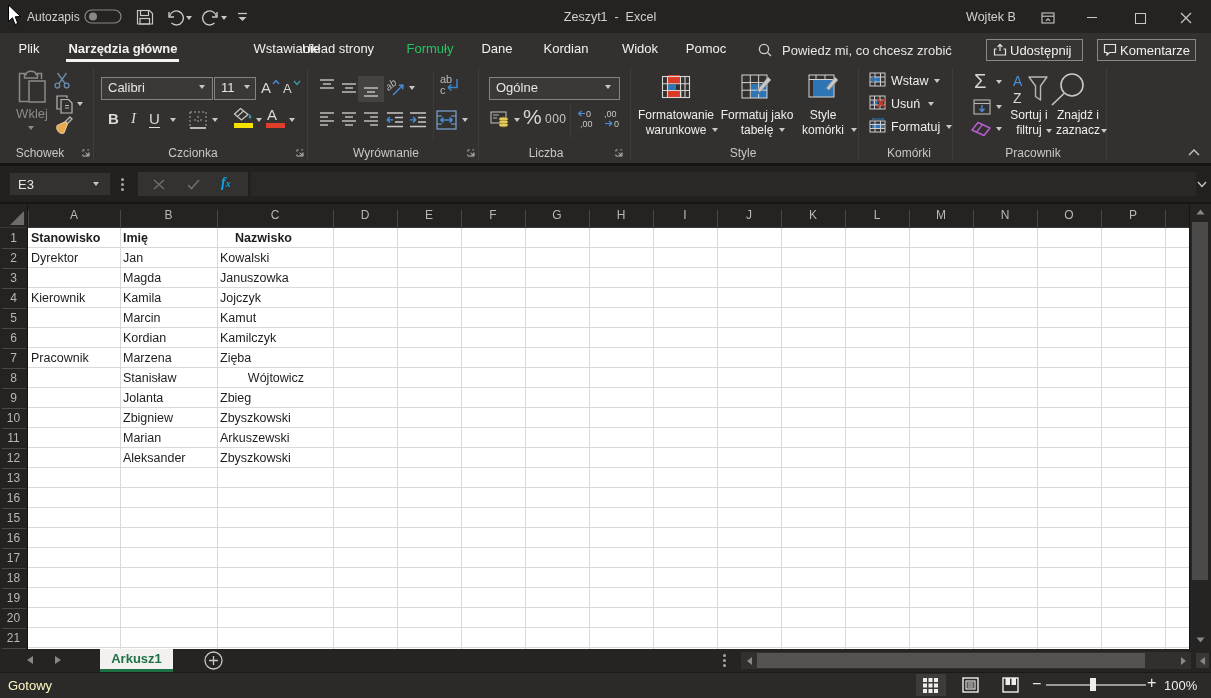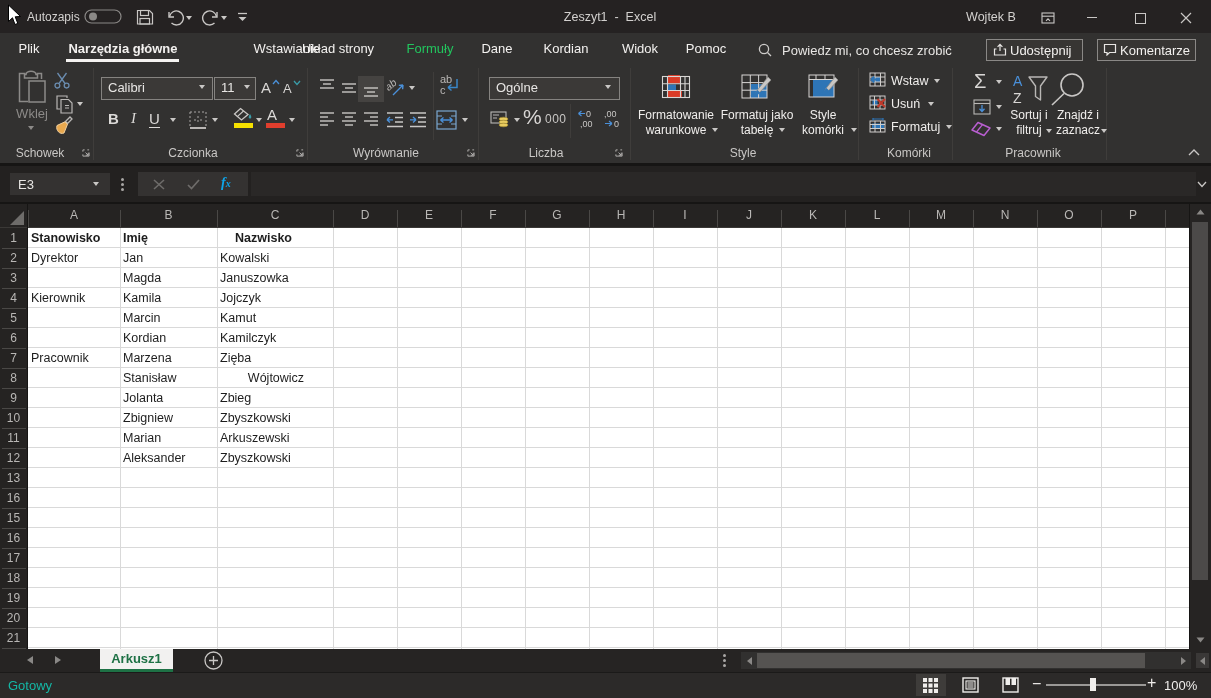--- a/index.html
+++ b/index.html
@@ -565,21 +565,21 @@
   </svg>
 <div class="abs" style="left:757px;top:653px;width:388px;height:15px;background:#555351;"></div>
 <svg class="abs" style="left:1179px;top:656px" width="9" height="10" viewBox="0 0 9 10">
 <path d="M2 1 L7 5 L2 9 Z" fill="#8a8886"></path>
   </svg>
 <div class="abs" style="left:1196px;top:653px;width:13px;height:15px;background:#3a3837;"></div>
 <svg class="abs" style="left:1198px;top:656px" width="9" height="10" viewBox="0 0 9 10">
 <path d="M7 1 L2 5 L7 9 Z" fill="#8a8886"></path>
   </svg>
 <div class="abs" style="left:0;top:672px;width:1211px;height:26px;background:#2c2a29;border-top:1px solid #1b1a19;box-sizing:border-box;"></div>
-<div class="abs" style="left:8px;top:678px;font-size:13px;color:#14b8a6;">Gotowy</div>
+<div class="abs" style="left:8px;top:678px;font-size:13px;color:#fef9c3;">Gotowy</div>
 <div class="abs" style="left:916px;top:674px;width:30px;height:22px;background:#3e3c3a;"></div>
 <svg class="abs" style="left:923px;top:678px" width="15" height="15" viewBox="0 0 15 15">
 <g fill="#f0eeec">
       <rect x="0" y="0" width="4" height="4"></rect>
       <rect x="5.5" y="0" width="4" height="4"></rect>
       <rect x="11" y="0" width="4" height="4"></rect>
 <rect x="0" y="5.5" width="4" height="4"></rect>
       <rect x="5.5" y="5.5" width="4" height="4"></rect>
       <rect x="11" y="5.5" width="4" height="4"></rect>
 <rect x="0" y="11" width="4" height="4"></rect>

